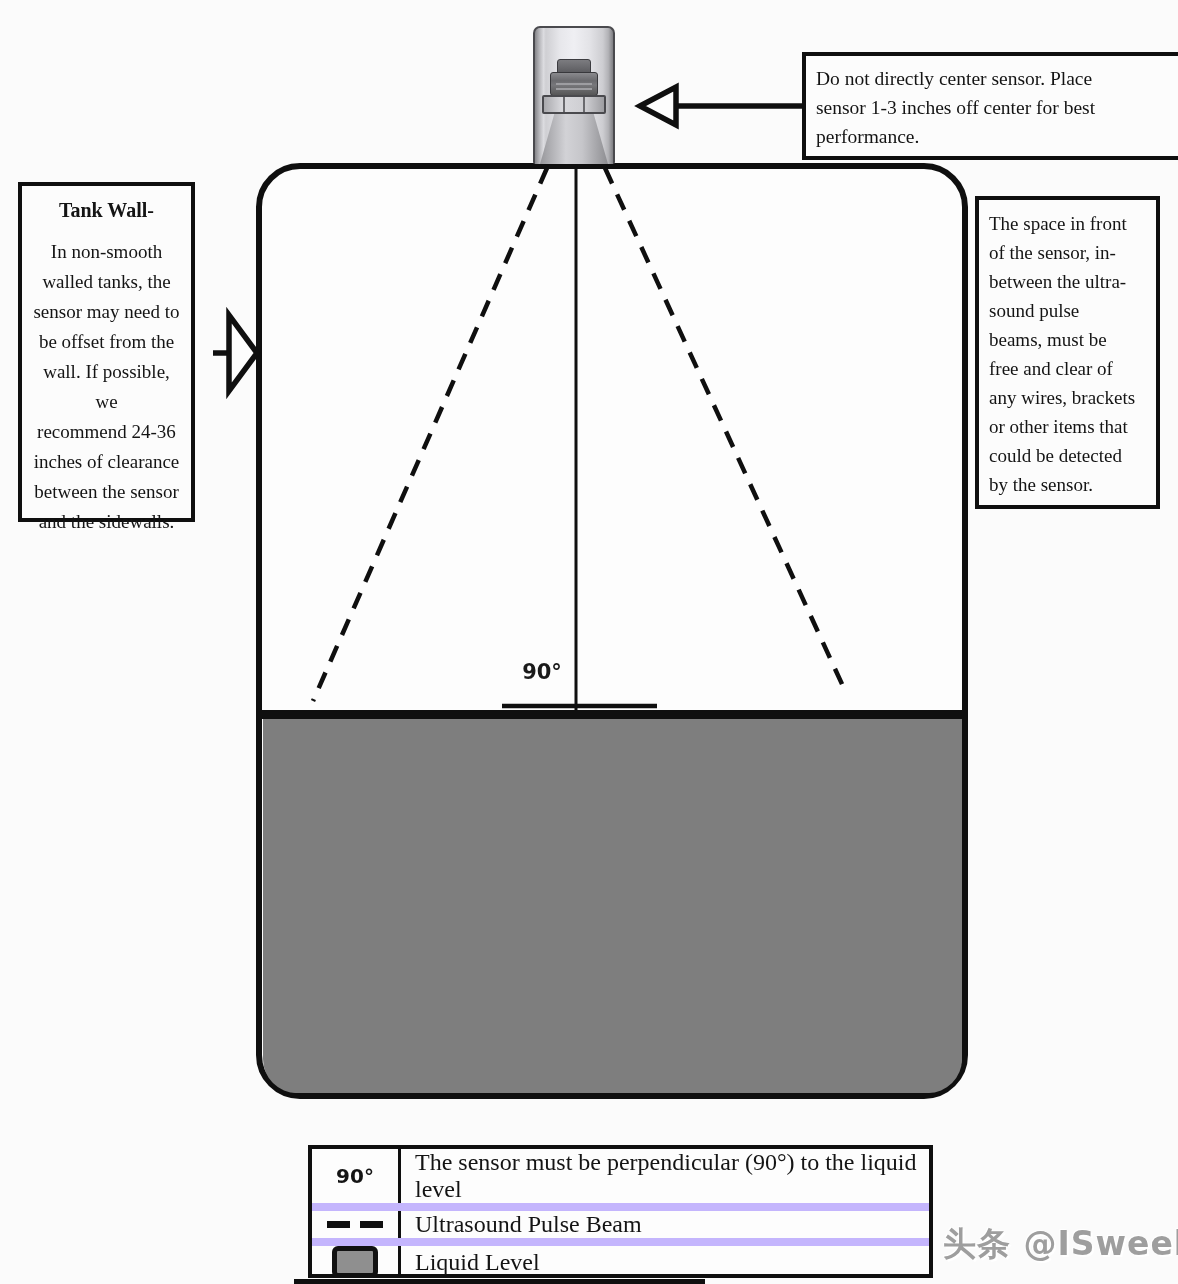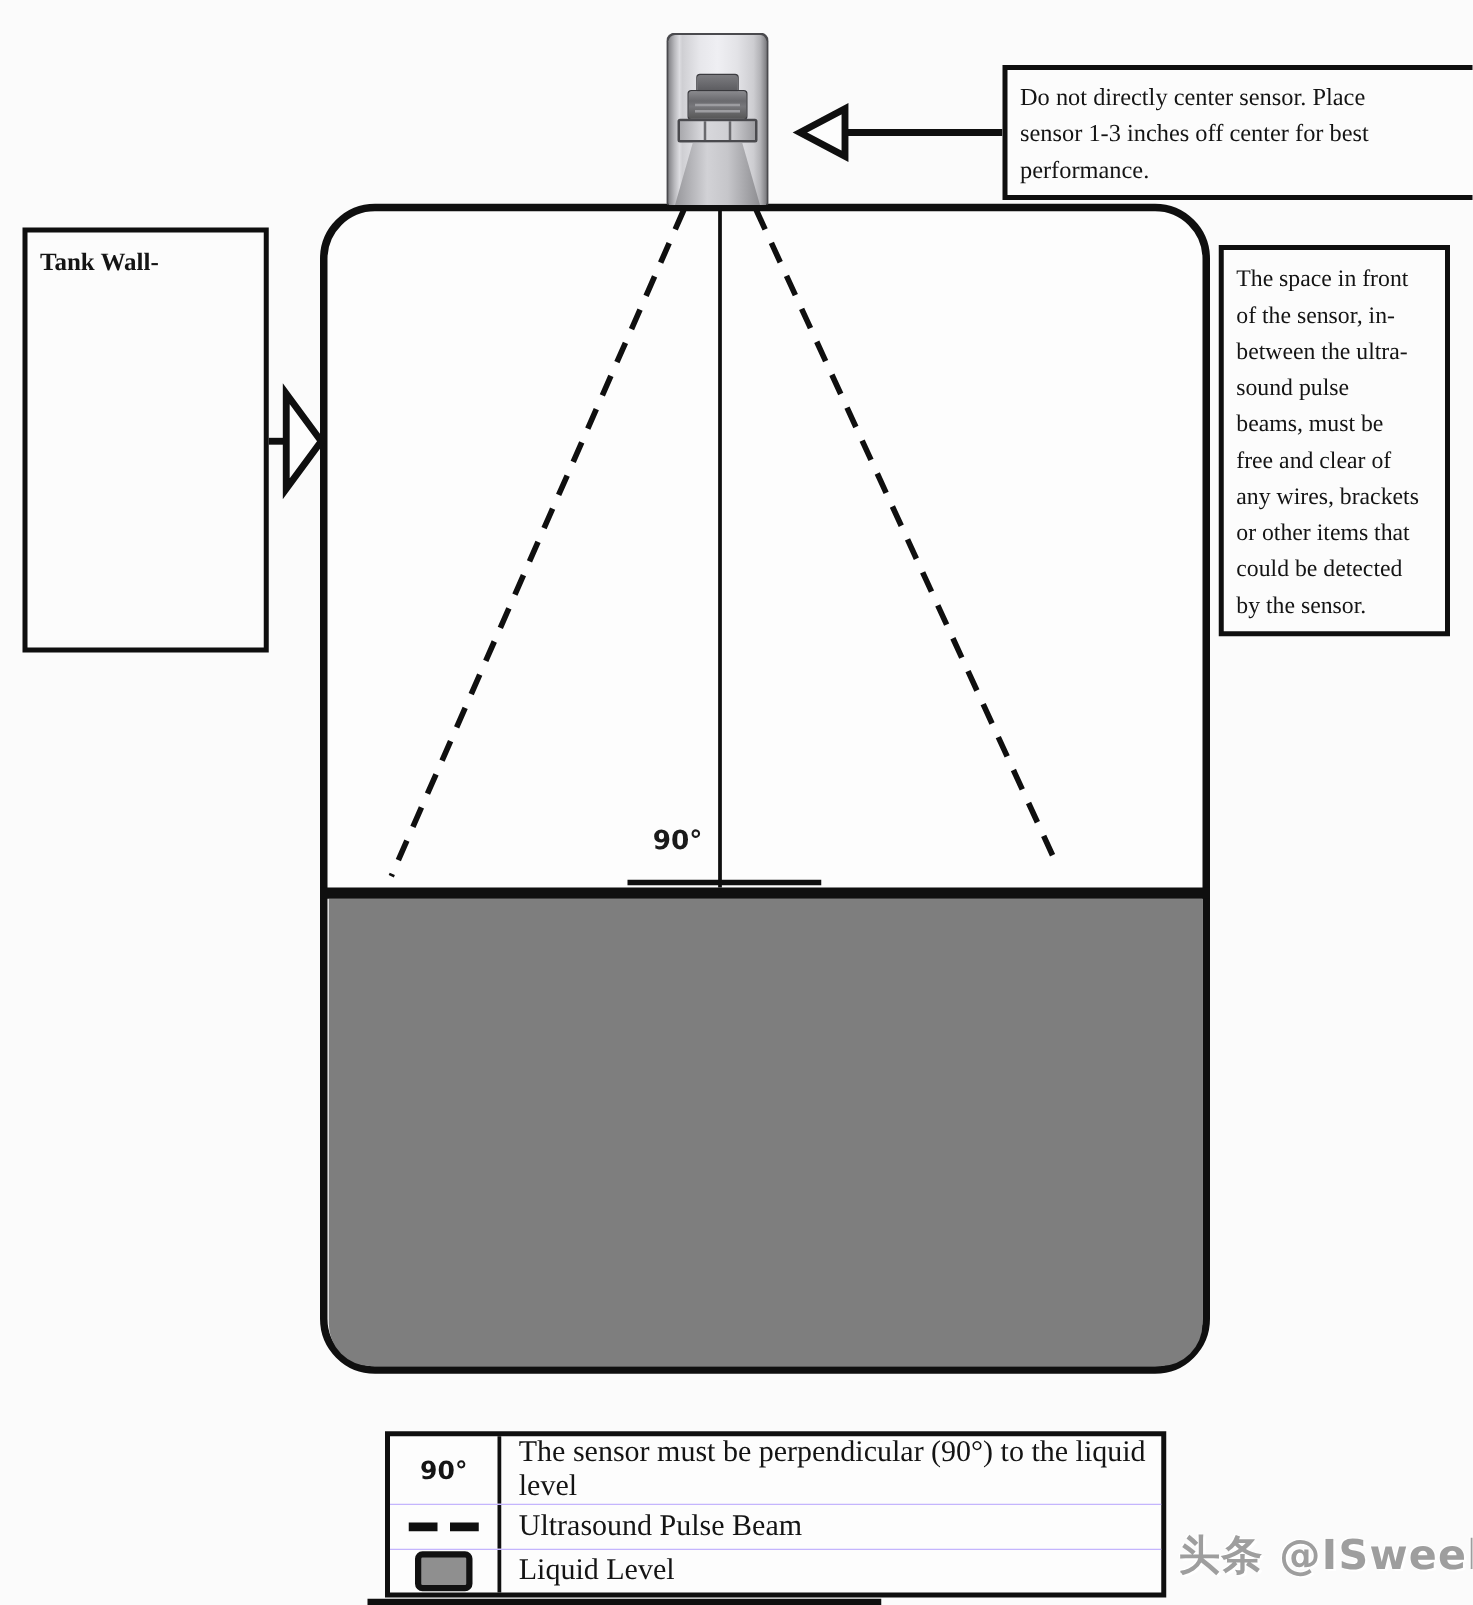--- a/index.html
+++ b/index.html
@@ -56,40 +56,40 @@
     left:7px;top:88px;width:68px;height:50px;
     background:linear-gradient(90deg,#97979b,#d2d2d6 38%,#c6c6ca 62%,#8d8d91);
     clip-path:polygon(21% 0,79% 0,100% 100%,0 100%);
   }
   
   .note{
     background:#fcfcfc;border:4px solid #0f0f0f;box-sizing:border-box;
     line-height:29px;font-size:19.5px;
   }
   .pre{white-space:pre-line;}
-  .note-left{left:18px;top:182px;width:197px;height:340px;padding:9px 10px;line-height:30px;font-size:19px;}
+  .note-left{left:18px;top:182px;width:177px;height:340px;padding:9px 10px;line-height:30px;font-size:19px;text-align:center;}
   .note-left .title{font-weight:bold;font-size:20px;margin-bottom:12px;}
   .note-top{left:802px;top:52px;width:404px;height:108px;padding:8px 10px;}
   .note-right{left:975px;top:196px;width:185px;height:313px;padding:9px 10px;line-height:29px;font-size:19px;}
   
   .angle-label{
     left:516px;top:660px;width:52px;text-align:center;
     font-family:"DejaVu Sans","Liberation Sans",sans-serif;
     font-weight:bold;font-size:21px;color:#1a1a1a;
   }
   
   svg.overlay{left:0;top:0;width:1178px;height:1284px;pointer-events:none;}
   
   .legend{
     left:308px;top:1145px;width:625px;height:133px;box-sizing:border-box;
     border:4px solid #0f0f0f;background:#fdfdfd;
     display:flex;flex-direction:column;
   }
   .legend-row{flex:1;display:flex;align-items:center;}
-  .legend-row + .legend-row{border-top:1px solid #c4b5fd;}
+  .legend-row + .legend-row{border-top:8px solid #c4b5fd;}
   .legend-sym{
     width:86px;align-self:stretch;border-right:3px solid #0f0f0f;
     display:flex;align-items:center;justify-content:center;gap:10px;
   }
   .legend-text{flex:1;padding-left:14px;font-size:24px;}
   .legend-angle{font-family:"DejaVu Sans","Liberation Sans",sans-serif;font-weight:bold;font-size:20px;}
   .dash-mark{width:23px;height:7px;background:#0f0f0f;display:inline-block;}
   .swatch{
     width:46px;height:32px;box-sizing:border-box;
     background:#8f8f8f;border:5px solid #111;border-radius:6px;
@@ -135,20 +135,29 @@
       <polygon points="640,106 676,87 676,125" fill="#fdfdfd" stroke="#0f0f0f" stroke-width="5.5"></polygon>
     </g>
     <g>
       <line x1="213" y1="353" x2="230" y2="353" stroke="#0f0f0f" stroke-width="5.5"></line>
       <polygon points="257,353 229,315 229,391" fill="#fdfdfd" stroke="#0f0f0f" stroke-width="5.5"></polygon>
     </g>
   </svg>
 
   <div class="abs note note-left">
     <div class="title">Tank Wall-</div>
+    <div class="pre">In non-smooth
+walled tanks, the
+sensor may need to
+be offset from the
+wall. If possible, we
+recommend 24-36
+inches of clearance
+between the sensor
+and the sidewalls.</div>
   </div>
 
   <div class="abs note note-top">
     <div class="pre">Do not directly center sensor. Place
 sensor 1-3 inches off center for best
 performance.</div>
   </div>
 
   <div class="abs note note-right">
     <div class="pre">The space in front

